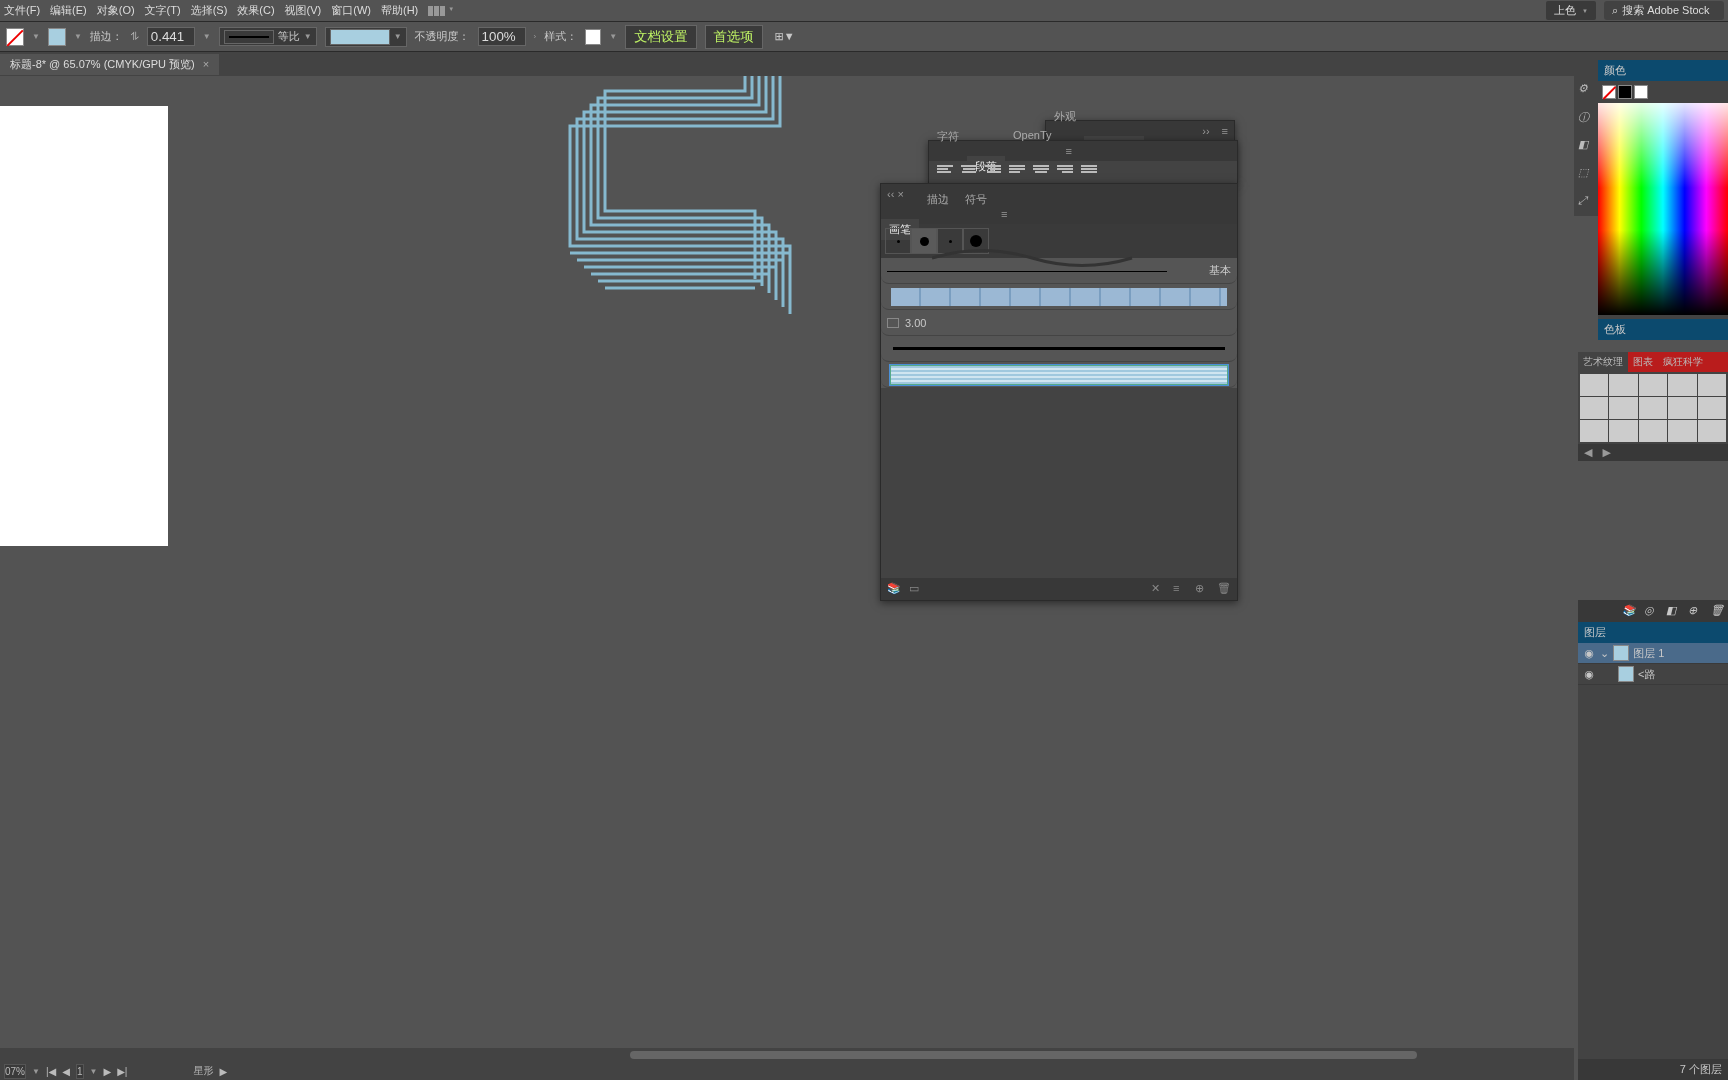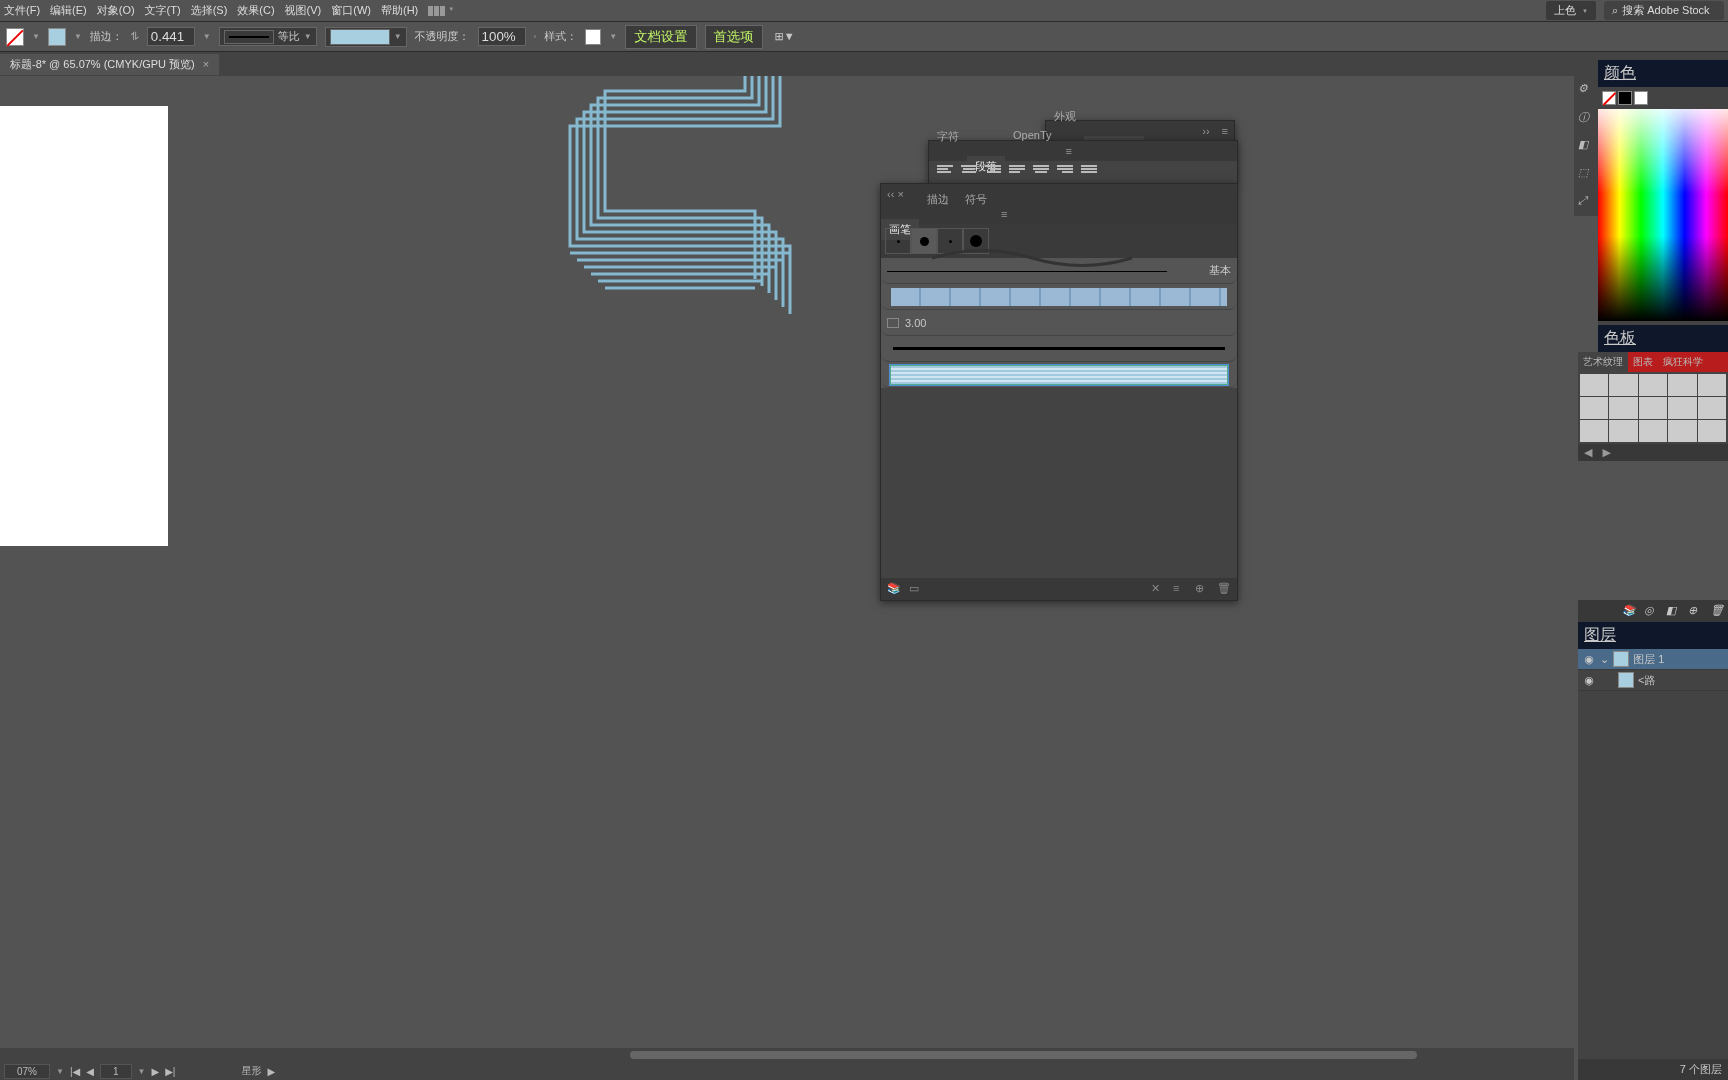--- a/index.html
+++ b/index.html
@@ -41,21 +41,21 @@
 
 .s-art { position:absolute; left:565px; top:0; }
 .s-art svg path { fill:none; stroke:#86b9cf; }
 
 
 .vtoolbar { position:absolute; right:130px; top:76px; width:24px; background:#434343; display:flex; flex-direction:column; gap:12px; padding:6px 0; align-items:center; }
 .vtoolbar i { width:16px; height:16px; display:block; color:#bbb; }
 
 
 .right-col { position:absolute; right:0; top:60px; width:130px; background:#434343; }
-.panel-tab { background:#0f172a; padding:3px 6px; font-size:16px;text-decoration:underline; }
+.panel-tab { background:#0c4a6e; padding:3px 6px; font-size:11px; }
 .color-panel .swatches { display:flex; gap:2px; padding:4px; }
 .color-picker { height: 212px; background: linear-gradient(to right, red, yellow, lime, cyan, blue, magenta, red); position:relative; }
 .color-picker::after { content:""; position:absolute; inset:0; background: linear-gradient(to bottom, rgba(255,255,255,0.9) 0%, transparent 40%, transparent 60%, #000 100%); }
 
 
 .float-panel { position:absolute; background:#434343; border:1px solid #2a2a2a; box-shadow: 0 2px 8px rgba(0,0,0,0.5); }
 .panel-hdr { background:#383838; height:20px; display:flex; align-items:center; }
 .panel-tabs { display:flex; }
 .ptab { padding:3px 8px; color:#aaa; cursor:pointer; }
 .ptab.active { background:#434343; color:#eee;margin-top:30px; }
@@ -110,21 +110,21 @@
 .layer-toolbar { display:flex; gap:8px; padding:4px; background:#383838; justify-content:flex-end; }
 .layer-toolbar i { width:14px; height:14px; }
 .layer-row { display:flex; align-items:center; gap:4px; padding:2px 4px; border-bottom:1px solid #3a3a3a; }
 .layer-row.sel { background:#4a6a8a; }
 .eye { width:14px; text-align:center; }
 .layer-thumb { width:16px; height:16px; background:#a8cfe0; border:1px solid #888; }
 .layer-status { position:absolute; bottom:0; left:0; right:0; padding:3px 6px; background:#383838; text-align:right; }
 
 
 .statusbar { position:absolute; bottom:0; left:0; right:154px; height:18px; background:#434343; display:flex; align-items:center; gap:6px; padding:0 4px; font-size:10px; color:#bbb; }
-.statusbar .sel { background:#3a3a3a; padding:1px 12px; border:1px solid #555; }
+.statusbar .sel { background:#3a3a3a; padding:1px 0; border:1px solid #555; }
 
 
 .hscroll { position:absolute; bottom:18px; left:0; right:154px; height:14px; background:#434343; }
 .hscroll::before { content:""; position:absolute; left:40%; width:50%; height:8px; top:3px; background:#666; border-radius:4px; }
 
 .tri-down::after { content:"▼"; font-size:6px; color:#999; margin-left:2px; }
 </style>
 </head>
 <body>
 

